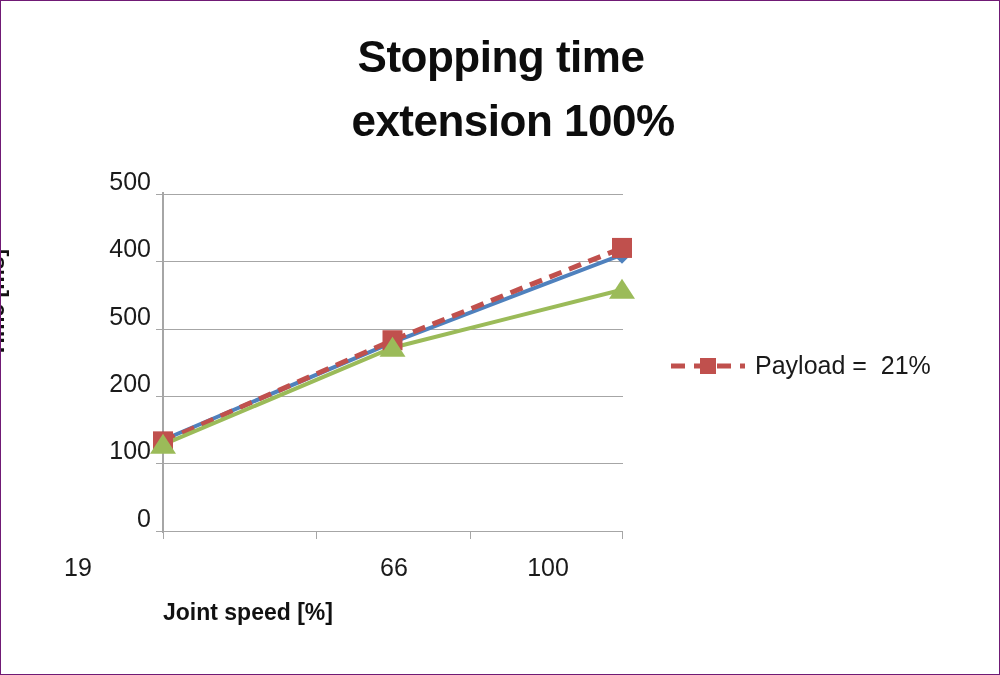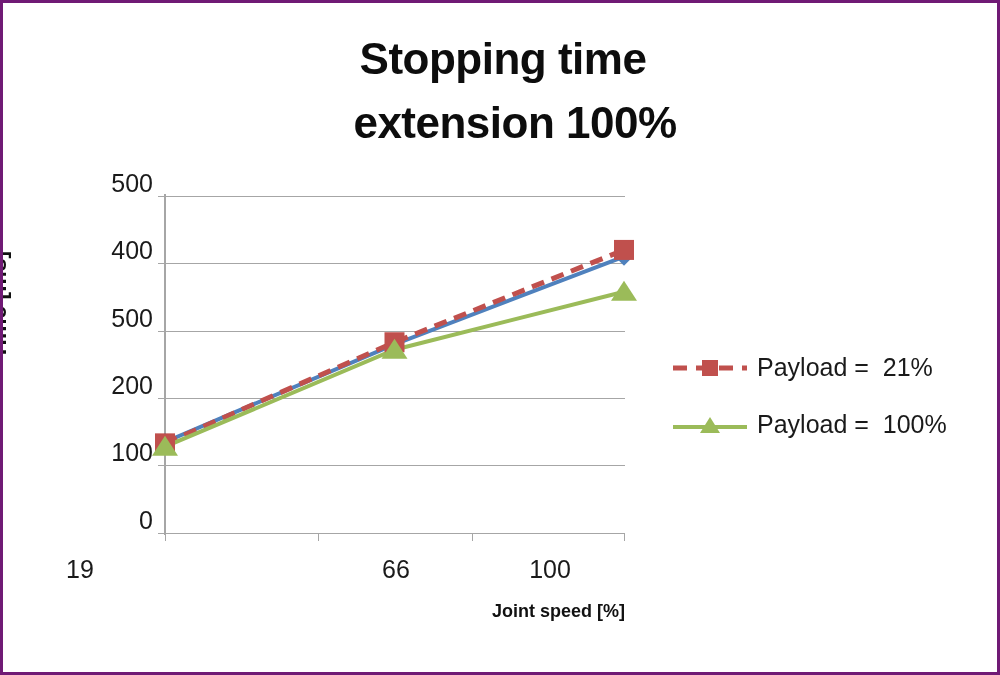--- a/index.html
+++ b/index.html
@@ -5,21 +5,21 @@
   html, body {
     margin: 0;
     padding: 0;
     background: #ffffff;
   }
   #screenshot {
     position: relative;
     width: 1000px;
     height: 675px;
     background: #ffffff;
-    border: 3px solid #701a75;
+    border: 1px solid #701a75;
     box-sizing: border-box;
     overflow: hidden;
     font-family: "Liberation Sans", sans-serif;
     -webkit-font-smoothing: antialiased;
   }
 
   
   .chart-title {
     position: absolute;
     left: 0;
@@ -47,23 +47,23 @@
     font-weight: bold;
     font-size: 23px;
     color: #111111;
     white-space: nowrap;
   }
   .x-axis-title {
     position: absolute;
     left: 162px;
     top: 598px;
     width: 460px;
-    text-align: right;
+    text-align: left;
     font-weight: bold;
-    font-size: 18px;
+    font-size: 23px;
     color: #111111;
   }
 
   
   .plot-area {
     position: absolute;
     left: 162px;
     top: 193px;
     width: 460px;
     height: 337px;
@@ -228,24 +228,15 @@
     <div class="legend-item">
       <span class="legend-swatch">
         <svg width="78" height="26" viewBox="0 0 78 26">
           <line x1="2" y1="13" x2="76" y2="13" stroke="#C0504D" stroke-width="5" stroke-dasharray="14 9"></line>
           <rect x="31" y="5" width="16" height="16" fill="#C0504D"></rect>
         </svg>
       </span>
       <span class="legend-label">Payload =  21%</span>
     </div>
 
-    <div class="legend-item">
-      <span class="legend-swatch">
-        <svg width="78" height="26" viewBox="0 0 78 26">
-          <line x1="2" y1="15" x2="76" y2="15" stroke="#9BBB59" stroke-width="4"></line>
-          <polygon points="39,5 49,21 29,21" fill="#9BBB59"></polygon>
-        </svg>
-      </span>
-      <span class="legend-label">Payload =  100%</span>
-    </div>
   </div>
 
 </div>
 
 </body></html>

